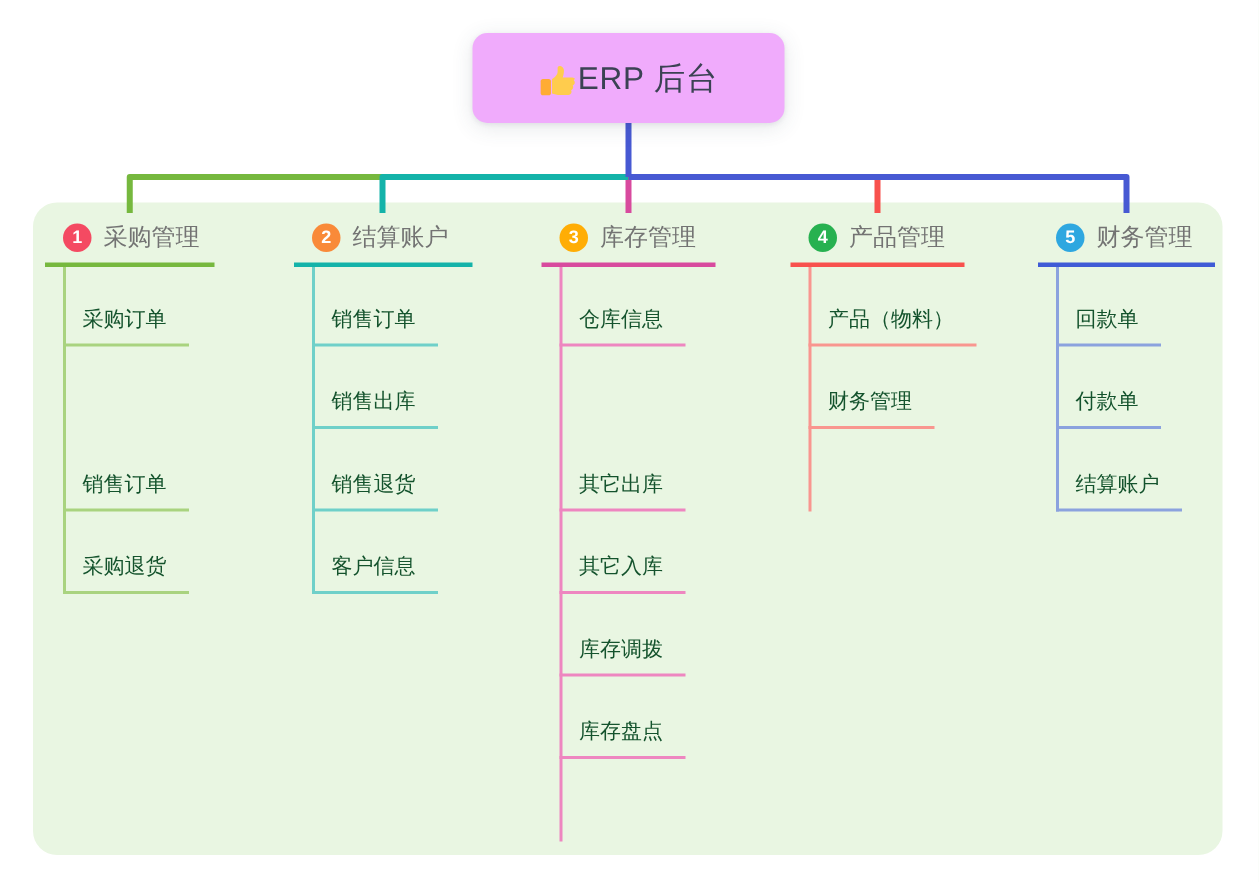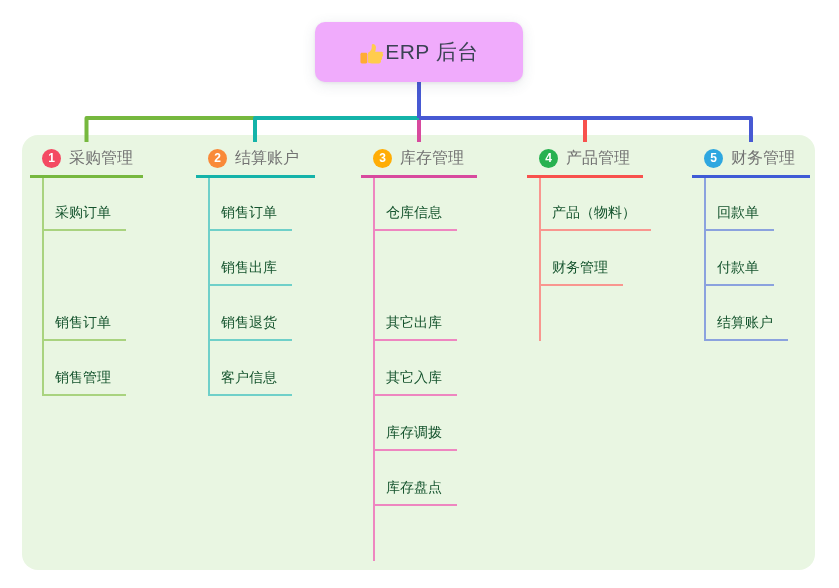--- a/index.html
+++ b/index.html
@@ -76,21 +76,21 @@
   </div>
 
   <section class="branch b0">
     <div class="branch-header">
       <span class="badge">1</span>
       <span class="branch-label">采购管理</span>
     </div>
     <div class="trunk"></div>
     <div class="child r1">采购订单</div>
     <div class="child r3">销售订单</div>
-    <div class="child r4">销售管理</div>
+    <div class="child r4">采购退货</div>
   </section>
 
   <section class="branch b1">
     <div class="branch-header">
       <span class="badge">2</span>
       <span class="branch-label">结算账户</span>
     </div>
     <div class="trunk"></div>
     <div class="child r1">销售订单</div>
     <div class="child r2">销售出库</div>

